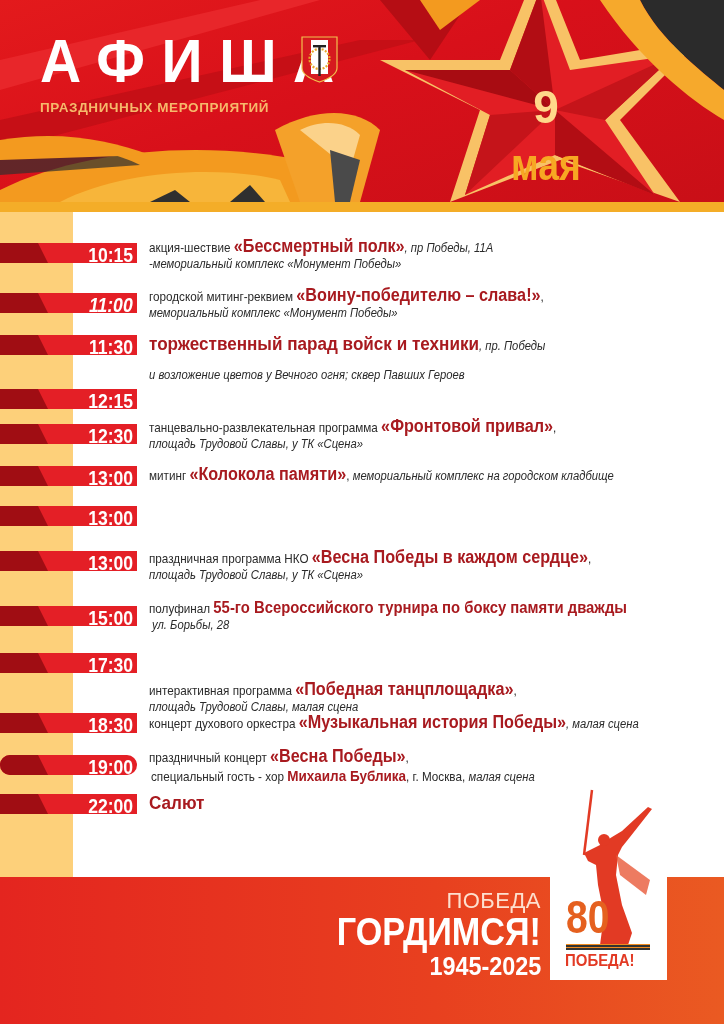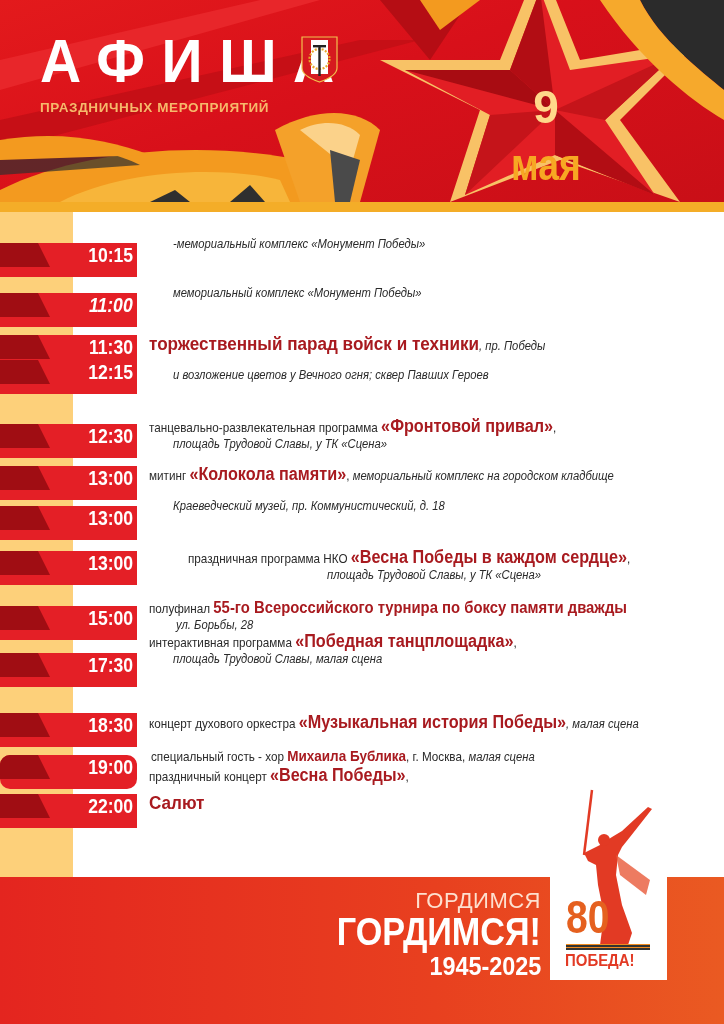--- a/index.html
+++ b/index.html
@@ -21,29 +21,29 @@
 
   .day-num { position: absolute; left: 528px; top: 82px; width: 36px; text-align: center; color: #ffd88a;
     font-weight: bold; font-size: 46px; line-height: 50px; }
   .day-month { position: absolute; left: 496px; top: 140px; width: 100px; text-align: center; color: #f7a823;
     font-weight: bold; font-size: 44px; line-height: 50px; transform: scaleX(0.85); }
 
   
   .left-strip { position: absolute; left: 0; top: 212px; width: 73px; height: 665px; background: #fdd07a; }
   .content { position: absolute; left: 73px; top: 212px; width: 651px; height: 665px; background: #ffffff; }
 
-  .time-bar { position: absolute; left: 0; width: 137px; height: 34px; background: #e41f26; overflow: hidden; }
+  .time-bar { position: absolute; left: 0; width: 137px; height: 20px; background: #e41f26; overflow: hidden; }
   .time-bar .dark { position: absolute; left: 0; top: 0; height: 24px; width: 50px; background: #a00d13;
     clip-path: polygon(0 0, 38px 0, 50px 100%, 0 100%); }
   .time-bar .time { position: absolute; right: 4px; top: 0; line-height: 24px; color: #ffffff; font-weight: bold;
     font-size: 20px; transform: scaleX(0.88); transform-origin: right center; }
 
   .event { position: absolute; left: 149px; width: 570px; color: #2a2a2a; }
   .line1 { font-size: 13px; line-height: 18px; white-space: nowrap; }
-  .line2 { font-size: 12.5px; font-style: italic; line-height: 15px; white-space: nowrap; margin-left: 24px; }
+  .line2 { font-size: 12.5px; font-style: italic; line-height: 15px; white-space: nowrap; }
   .hl { color: #a81a1f; font-weight: bold; font-size: 18px; font-style: normal; }
   .hl-big { color: #a81a1f; font-weight: bold; font-size: 19px; }
   .it { font-style: italic; font-size: 12.5px; }
   .narrow { display: inline-block; transform: scaleX(0.9); transform-origin: left center; }
 
   
   .footer { position: absolute; left: 0; top: 877px; width: 724px; height: 147px;
     background: linear-gradient(90deg, #e4251f 0%, #e8401f 60%, #ea5a22 100%); }
   .ft-city { position: absolute; right: 183px; top: 888px; color: #fde0cf; font-size: 22px; letter-spacing: 0.5px; }
   .ft-slogan { position: absolute; right: 183px; top: 910px; color: #ffffff; font-weight: bold; font-size: 38px;
@@ -111,42 +111,50 @@
 <div class="left-strip"></div>
 <div class="content"></div>
 
 <div>
 
   <div class="time-bar" style="top:243px;">
     <div class="dark"></div>
     <div class="time">10:15</div>
   </div>
   <div class="event" style="top:237px;">
+    <div class="line1"><span class="narrow">
+      <span>акция-шествие</span>
+      <span class="hl">«Бессмертный полк»</span><span class="it">, пр Победы, 11А</span>
+    </span></div>
     <div class="line2"><span class="narrow">-мемориальный комплекс «Монумент Победы»</span></div>
   </div>
 
   <div class="time-bar" style="top:293px;font-style:italic;">
     <div class="dark"></div>
     <div class="time">11:00</div>
   </div>
   <div class="event" style="top:286px;">
+    <div class="line1"><span class="narrow">
+      <span>городской митинг-реквием</span>
+      <span class="hl">«Воину-победителю – слава!»</span><span>,</span>
+    </span></div>
     <div class="line2"><span class="narrow">мемориальный комплекс «Монумент Победы»</span></div>
   </div>
 
   <div class="time-bar" style="top:335px;padding-left:16px;">
     <div class="dark"></div>
     <div class="time">11:30</div>
   </div>
   <div class="event" style="top:335px;">
     <div class="line1"><span class="narrow">
       <span class="hl-big">торжественный парад войск и техники</span><span class="it">, пр. Победы</span>
     </span></div>
   </div>
 
-  <div class="time-bar" style="top:360px;">
+  <div class="time-bar" style="top:389px;">
     <div class="dark"></div>
     <div class="time">12:15</div>
   </div>
   <div class="event" style="top:368px;">
     <div class="line2"><span class="narrow">и возложение цветов у Вечного огня; сквер Павших Героев</span></div>
   </div>
 
   <div class="time-bar" style="top:424px;">
     <div class="dark"></div>
     <div class="time">12:30</div>
@@ -169,28 +177,27 @@
       <span class="hl">«Колокола памяти»</span><span>,</span>
       <span class="it">мемориальный комплекс на городском кладбище</span>
     </span></div>
   </div>
 
   <div class="time-bar" style="top:506px;">
     <div class="dark"></div>
     <div class="time">13:00</div>
   </div>
   <div class="event" style="top:499px;">
-    <div class="line2"><span class="narrow">Краеведческий музей, пр. Коммунистический, д. 18</span></div>
   </div>
 
   <div class="time-bar" style="top:551px;">
     <div class="dark"></div>
     <div class="time">13:00</div>
   </div>
-  <div class="event" style="top:548px;text-align:center;">
+  <div class="event" style="top:548px;">
     <div class="line1"><span class="narrow">
       <span>праздничная программа НКО</span>
       <span class="hl">«Весна Победы в каждом сердце»</span><span>,</span>
     </span></div>
     <div class="line2"><span class="narrow">площадь Трудовой Славы, у ТК «Сцена»</span></div>
   </div>
 
   <div class="time-bar" style="top:606px;">
     <div class="dark"></div>
     <div class="time">15:00</div>
@@ -200,21 +207,21 @@
       <span>полуфинал</span>
       <span class="hl" style="font-size:16.5px;">55-го Всероссийского турнира по боксу памяти дважды</span>
     </span></div>
     <div class="line2" style="padding-left:3px;"><span class="narrow">ул. Борьбы, 28</span></div>
   </div>
 
   <div class="time-bar" style="top:653px;">
     <div class="dark"></div>
     <div class="time">17:30</div>
   </div>
-  <div class="event" style="top:632px;">
+  <div class="event" style="top:680px;">
     <div class="line1"><span class="narrow">
       <span>интерактивная программа</span>
       <span class="hl">«Победная танцплощадка»</span><span>,</span>
     </span></div>
     <div class="line2"><span class="narrow">площадь Трудовой Славы, малая сцена</span></div>
   </div>
 
   <div class="time-bar" style="top:713px;">
     <div class="dark"></div>
     <div class="time">18:30</div>
@@ -224,44 +231,44 @@
       <span>концерт духового оркестра</span>
       <span class="hl">«Музыкальная история Победы»</span><span class="it">, малая сцена</span>
     </span></div>
   </div>
 
   <div class="time-bar" style="top:755px;border-radius:10px;">
     <div class="dark"></div>
     <div class="time">19:00</div>
   </div>
   <div class="event" style="top:747px;">
+    <div class="line1"><span class="narrow">
+      <span>праздничный концерт</span>
+      <span class="hl">«Весна Победы»</span><span>,</span>
+    </span></div>
     <div class="line1" style="padding-left:2px;"><span class="narrow">
       <span>специальный гость - хор</span>
       <span class="hl" style="font-size:15px;">Михаила Бублика</span><span>, г. Москва,</span>
       <span class="it">малая сцена</span>
     </span></div>
-    <div class="line1"><span class="narrow">
-      <span>праздничный концерт</span>
-      <span class="hl">«Весна Победы»</span><span>,</span>
-    </span></div>
   </div>
 
   <div class="time-bar" style="top:794px;">
     <div class="dark"></div>
     <div class="time">22:00</div>
   </div>
   <div class="event" style="top:794px;">
     <div class="line1"><span class="narrow">
       <span class="hl-big">Салют</span>
     </span></div>
   </div>
 </div>
 
 <div class="footer"></div>
-<div class="ft-city">ГОРДИМСЯ</div>
+<div class="ft-city">ПОБЕДА</div>
 <div class="ft-slogan">ГОРДИМСЯ!</div>
 <div class="ft-years">1945-2025</div>
 
 <div class="logo-box"></div>
 <svg class="statue" viewBox="0 0 110 165">
   <line x1="22" y1="5" x2="14" y2="70" stroke="#e23a24" stroke-width="2.5"></line>
   <path d="M14,68 L30,60 L42,52 L52,46 L78,22 L82,24 L60,52 L52,62 L48,70 L46,90 L52,120 L62,148 L58,160 L30,160 L34,130 L28,100 L26,80 L18,76 Z" fill="#e23a24"></path>
   <circle cx="34" cy="55" r="6" fill="#e23a24"></circle>
   <path d="M46,70 L80,95 L76,110 L50,90 Z" fill="#e85a3a" opacity="0.8"></path>
 </svg>

